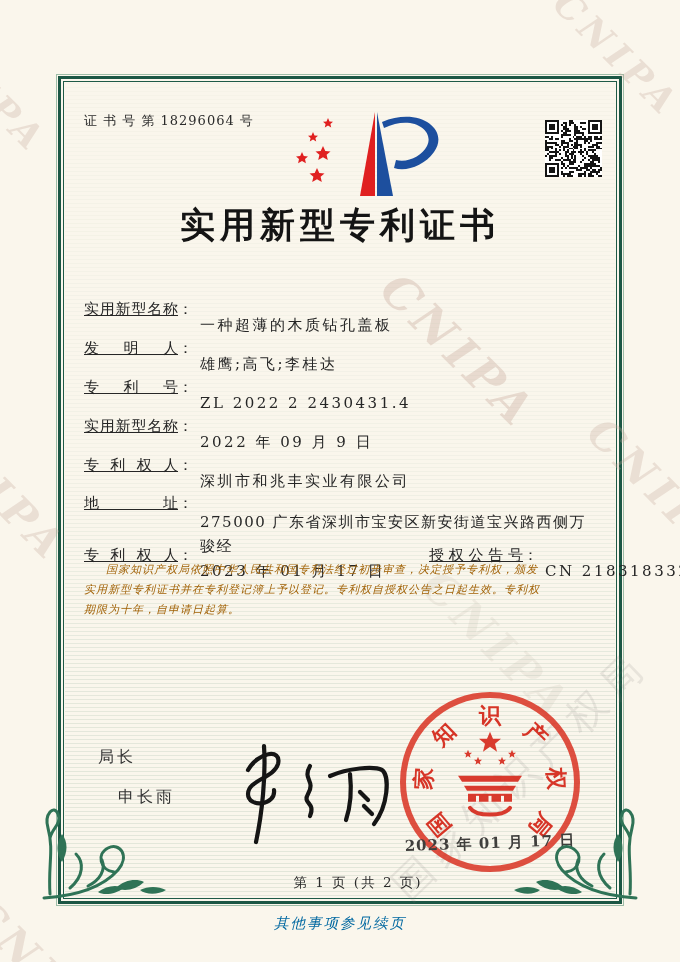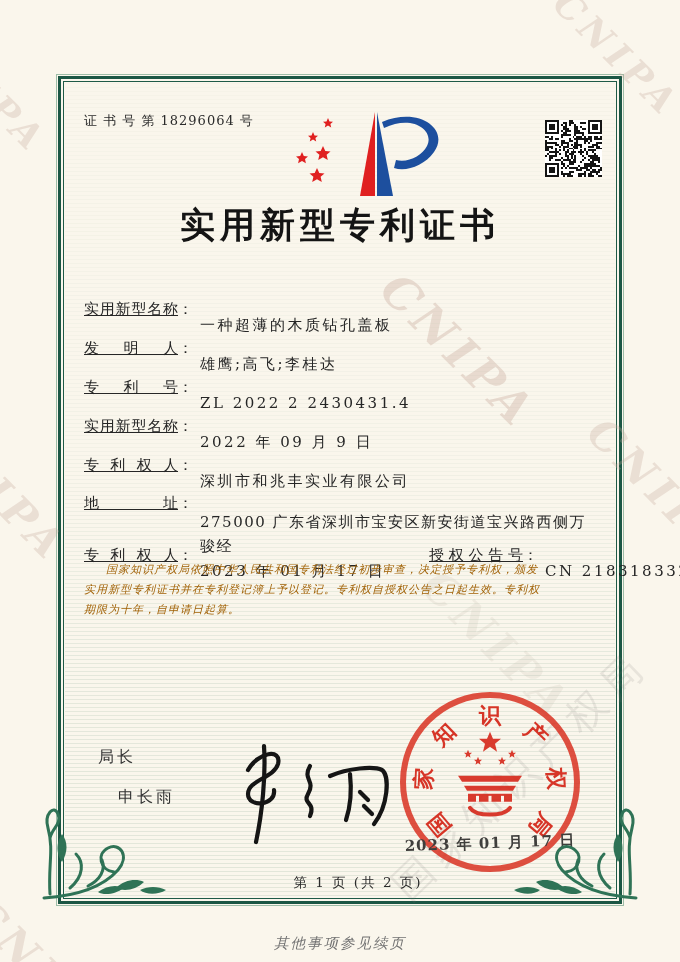--- a/index.html
+++ b/index.html
@@ -64,21 +64,21 @@
   .emblem{position:absolute;left:50%;top:50%;transform:translate(-50%,-54%);width:104px;height:104px;opacity:.9;}
   .seal-date{position:absolute;left:0;right:0;top:146px;text-align:center;font-size:15px;font-weight:700;
              color:#3f3e3c;letter-spacing:1px;transform:rotate(-2deg);}
   
   .flourish{position:absolute;width:130px;height:112px;}
   .fl-bl{left:40px;top:792px;}
   .fl-br{left:510px;top:792px;transform:scaleX(-1);}
   
   .page-ind{position:absolute;left:0;top:874px;width:680px;text-align:center;font-size:13.5px;color:#2b2b2b;letter-spacing:2px;padding-left:18px;}
   .cont-note{position:absolute;left:0;top:914px;width:680px;text-align:center;font-style:italic;
-             font-size:14.5px;color:#737373;letter-spacing:2px;margin-top:20px;}
+             font-size:14.5px;color:#0369a1;letter-spacing:2px;}
 </style>
 </head>
 <body>
 
 <div class="frame">
   <div class="frame-thick">
     <div class="frame-thin">
       <div class="guilloche"></div>
     </div>
   </div>

